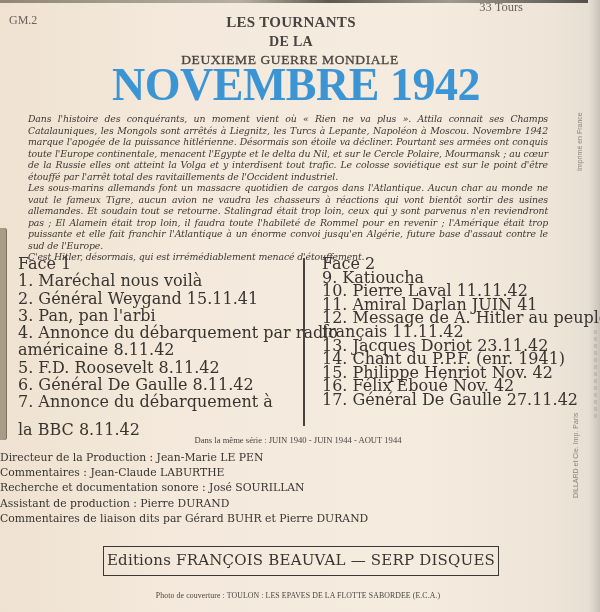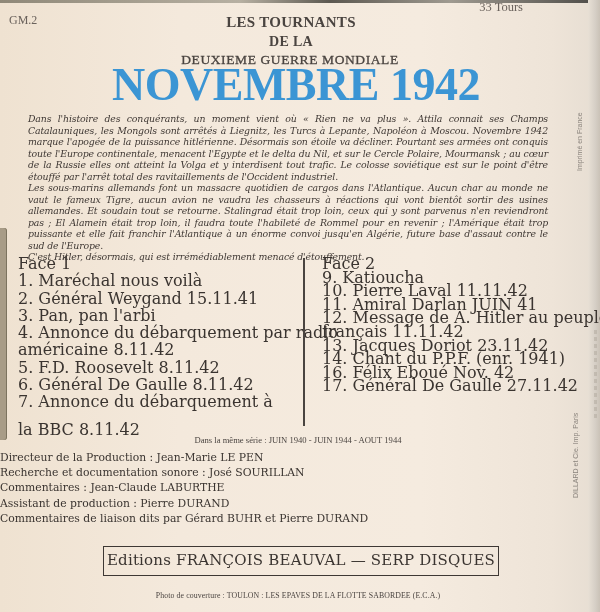--- a/index.html
+++ b/index.html
@@ -222,30 +222,31 @@
 
   <div class="track-col col-right" style="line-height:13.6px; top:257px;">
     <span class="face-label">Face 2</span>
     <span class="track">9. Katioucha</span>
     <span class="track">10. Pierre Laval 11.11.42</span>
     <span class="track">11. Amiral Darlan JUIN 41</span>
     <span class="track">12. Message de A. Hitler au peuple</span>
     <span class="track">français 11.11.42</span>
     <span class="track">13. Jacques Doriot 23.11.42</span>
     <span class="track">14. Chant du P.P.F. (enr. 1941)</span>
+    <span class="track">15. Philippe Henriot Nov. 42</span>
     <span class="track">16. Félix Eboué Nov. 42</span>
     <span class="track">17. Général De Gaulle 27.11.42</span>
   </div>
 
   <div class="series-line">Dans la même série : JUIN 1940 - JUIN 1944 - AOUT 1944</div>
 
   <div class="credits">
     <div>Directeur de la Production : Jean-Marie LE PEN</div>
+    <div>Commentaires : Jean-Claude LABURTHE</div>
     <div>Recherche et documentation sonore : José SOURILLAN</div>
-    <div>Commentaires : Jean-Claude LABURTHE</div>
     <div>Assistant de production : Pierre DURAND</div>
     <div>Commentaires de liaison dits par Gérard BUHR et Pierre DURAND</div>
   </div>
 
   <div class="publisher-box">Editions FRANÇOIS BEAUVAL — SERP DISQUES</div>
 
   <div class="photo-credit">Photo de couverture : TOULON : LES EPAVES DE LA FLOTTE SABORDEE (E.C.A.)</div>
 </div>
 
 </body></html>

